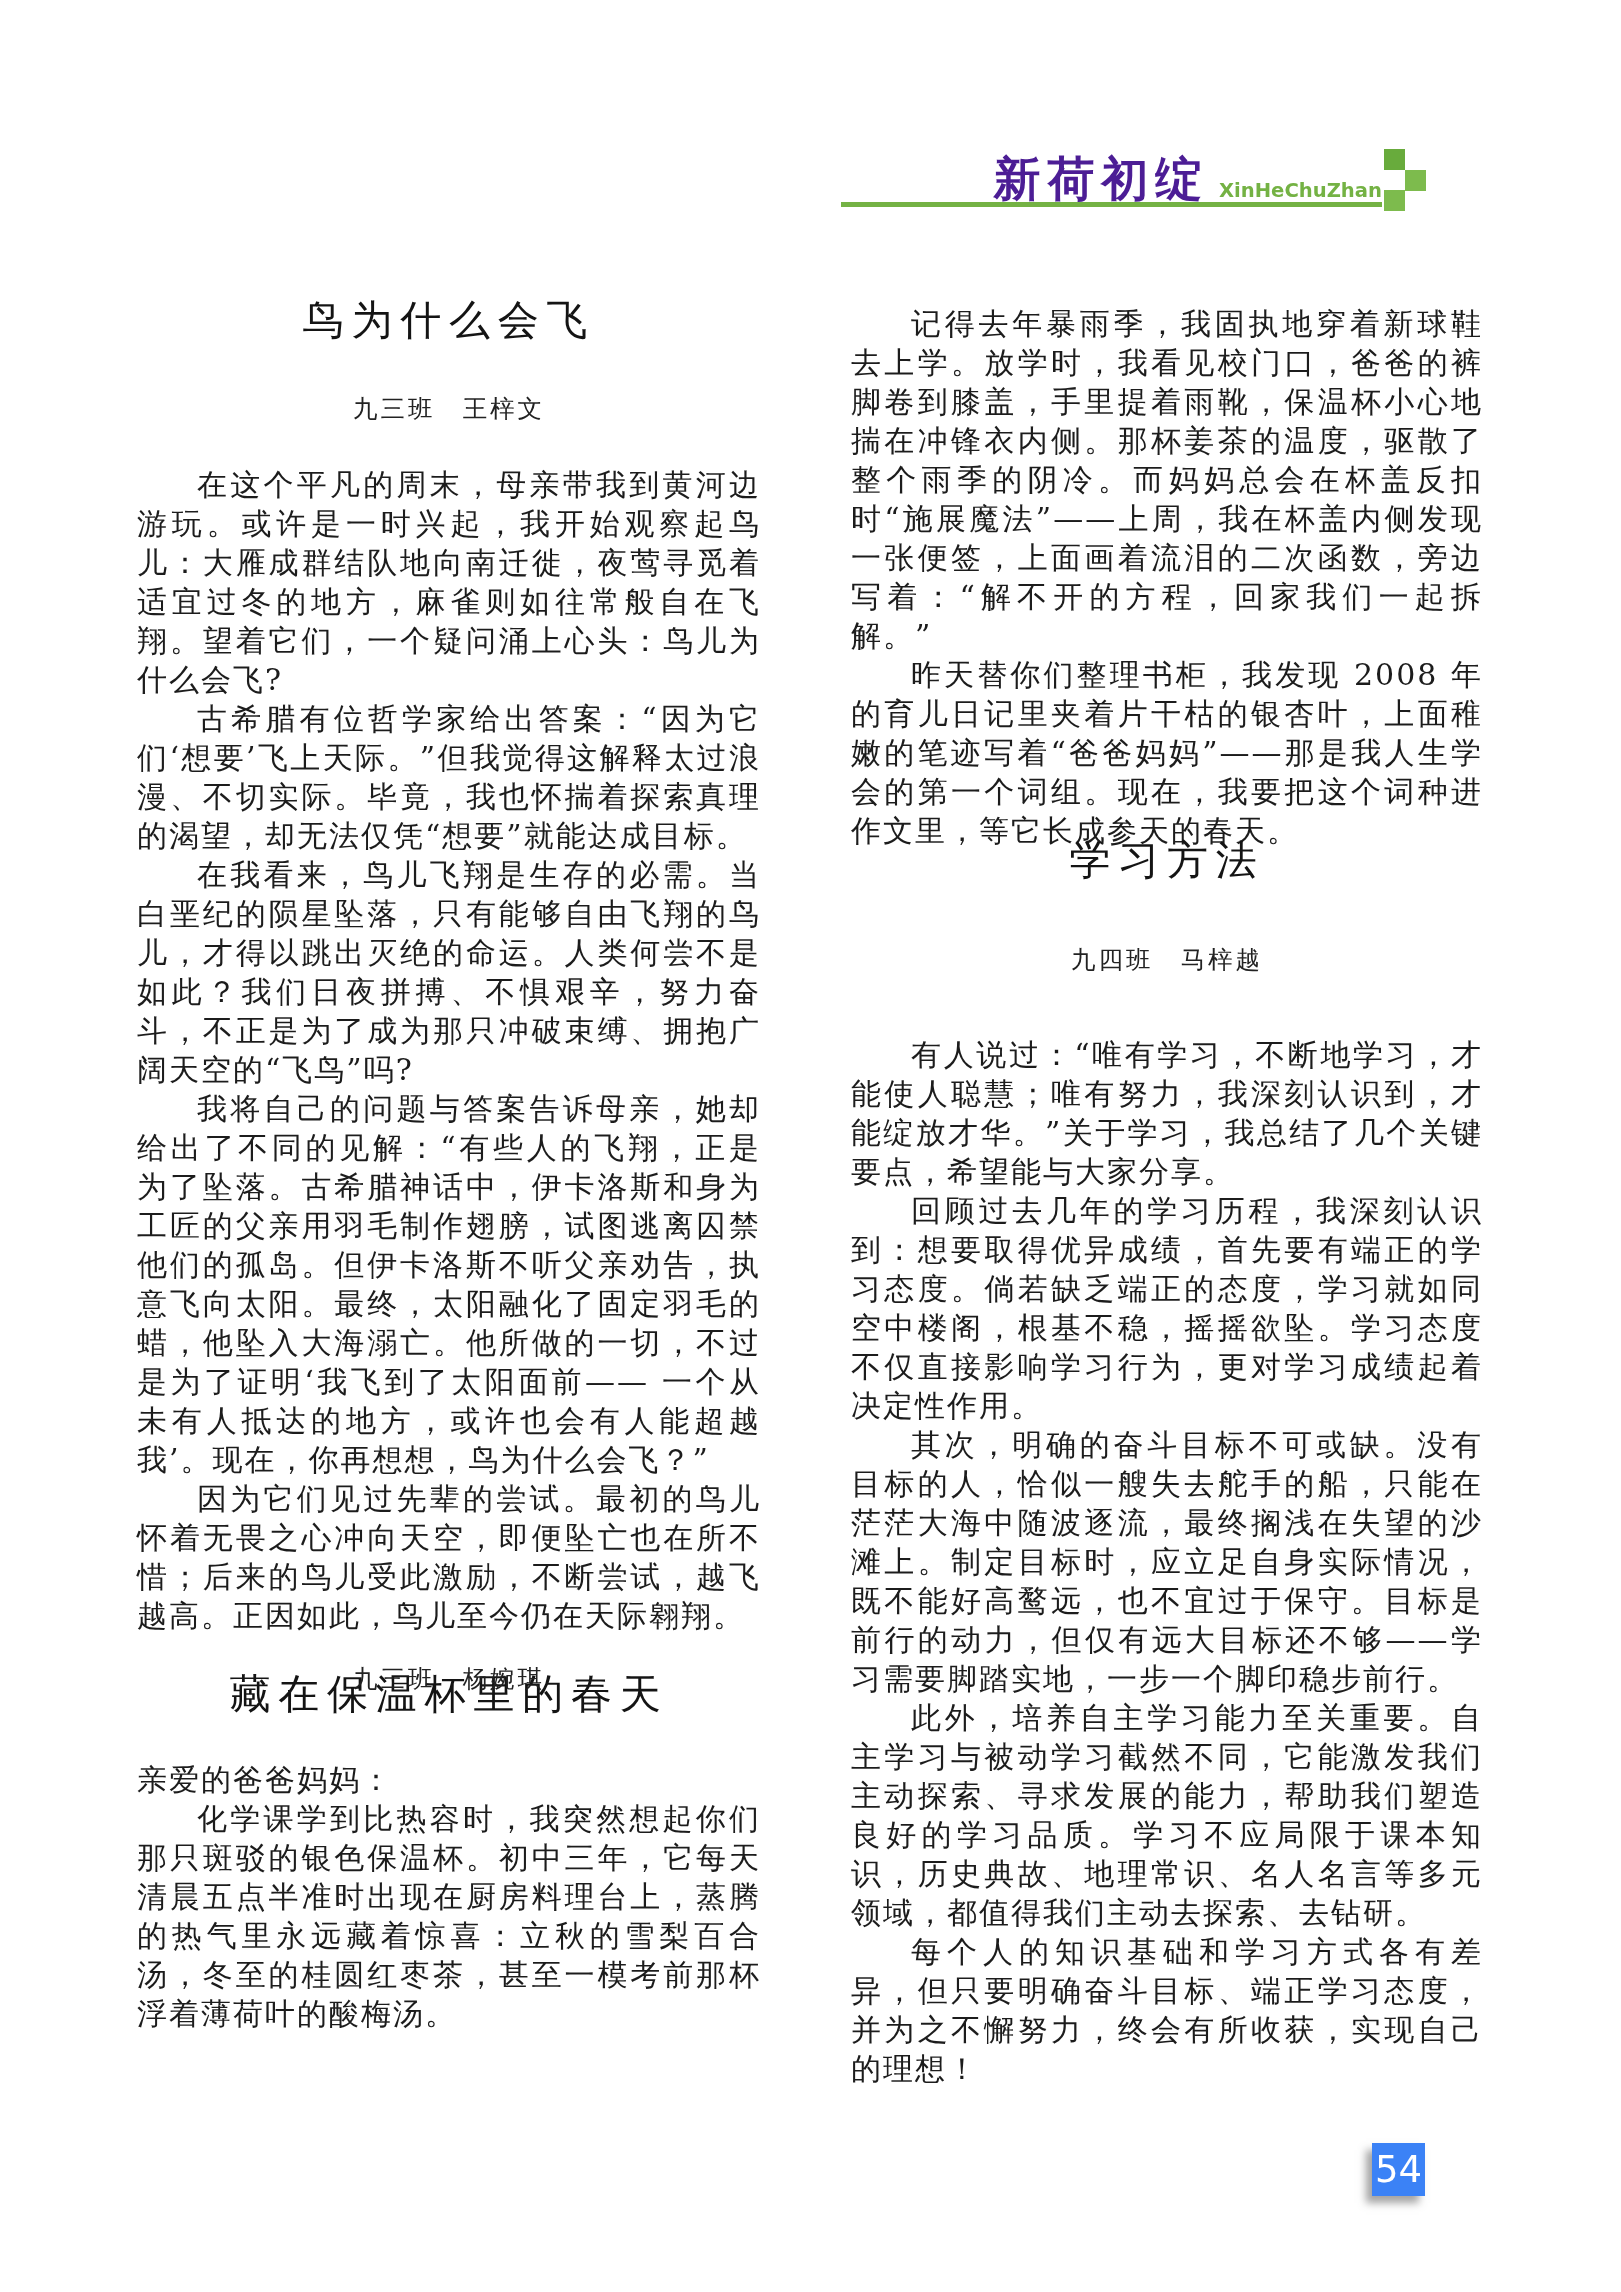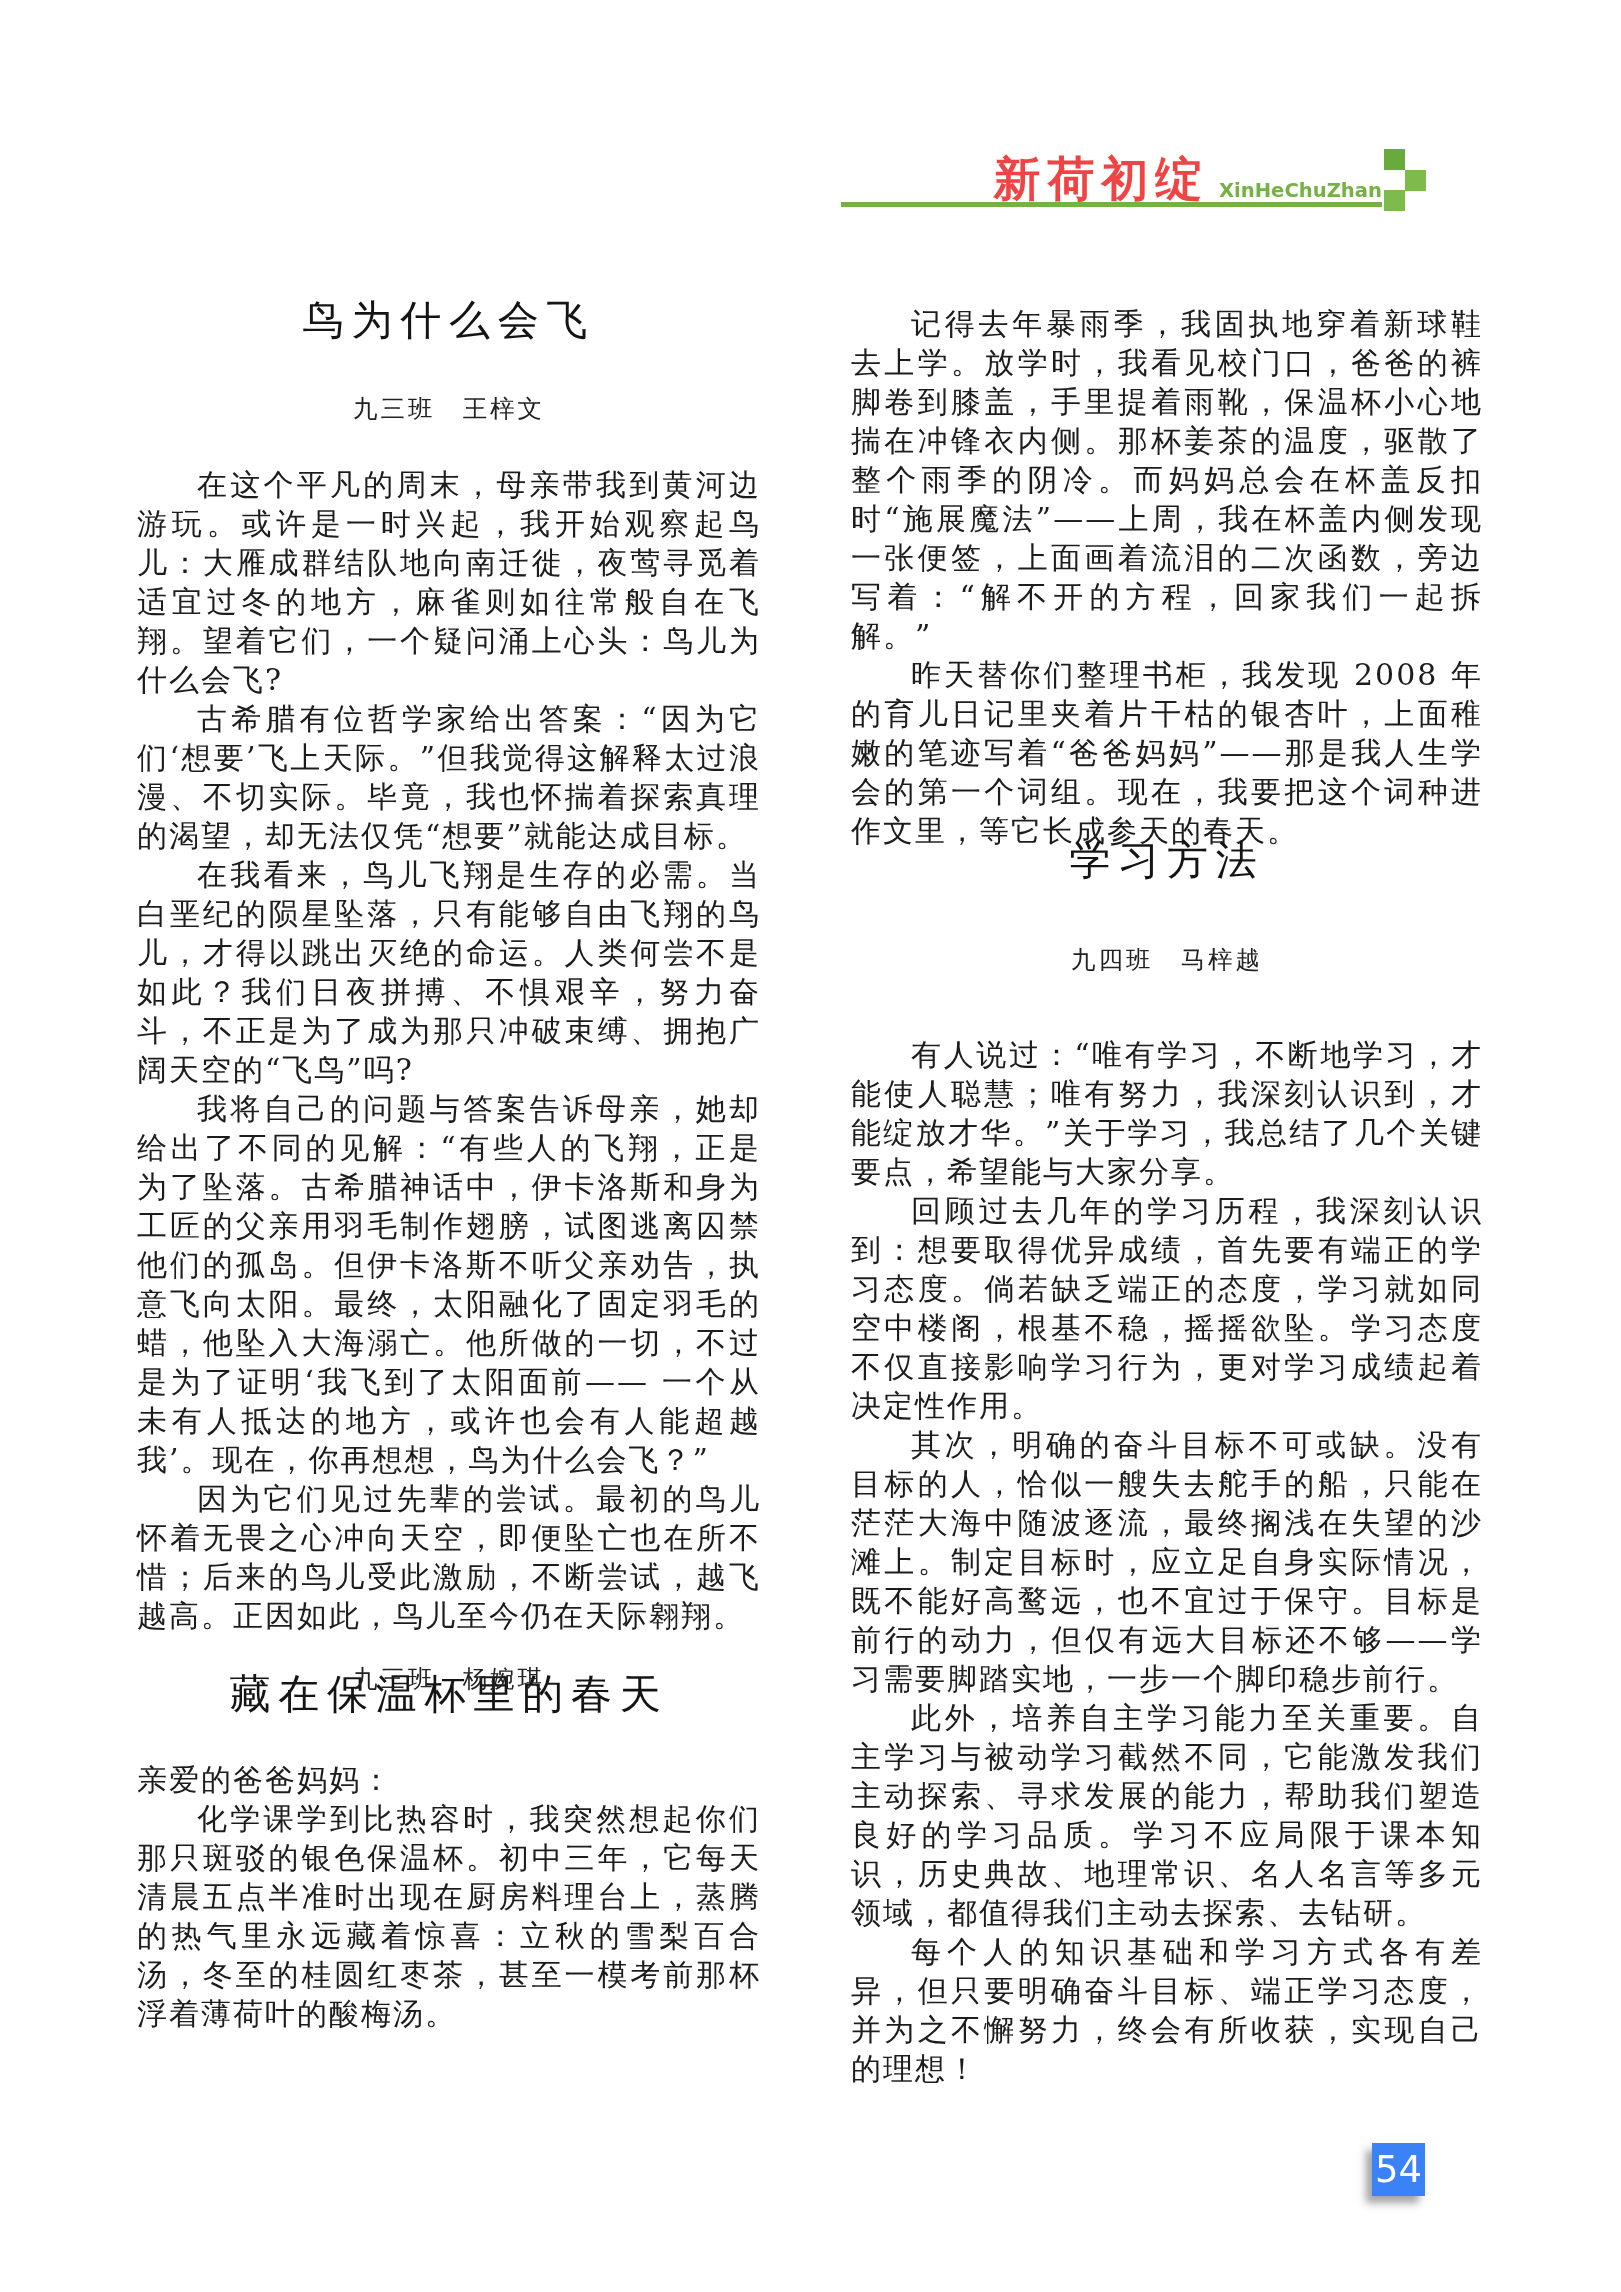--- a/index.html
+++ b/index.html
@@ -7,21 +7,21 @@
     width:1621px;height:2293px;position:relative;background:#ffffff;
     font-family:"DejaVu Serif", serif;color:#1c1c1c;overflow:hidden;
   }
   
   .brand-row{
     position:absolute;left:841px;top:135px;width:541px;height:67px;
     display:flex;align-items:flex-end;justify-content:flex-end;gap:9.8px;
   }
   .brand-cn{
     font-size:47px;font-weight:bold;letter-spacing:6.9px;line-height:1;
-    color:#ef4444;white-space:nowrap;margin-left:24px;
+    color:#4c1d95;white-space:nowrap;margin-left:24px;
   }
   .brand-en{
     font-size:19.6px;font-weight:bold;color:#74b244;line-height:1;
     margin-bottom:1px;white-space:nowrap;
     font-family:"DejaVu Sans", sans-serif;
   }
   .header-rule{
     position:absolute;left:841px;top:202px;width:541px;height:4.9px;background:#74b244;
   }
   .pix{position:absolute;width:20.6px;height:20.6px;}

